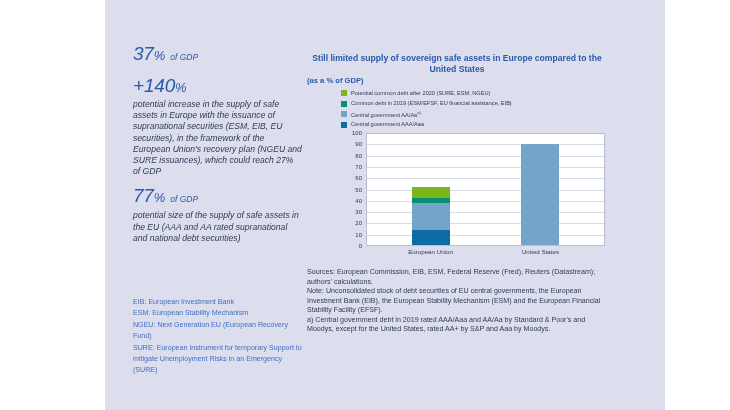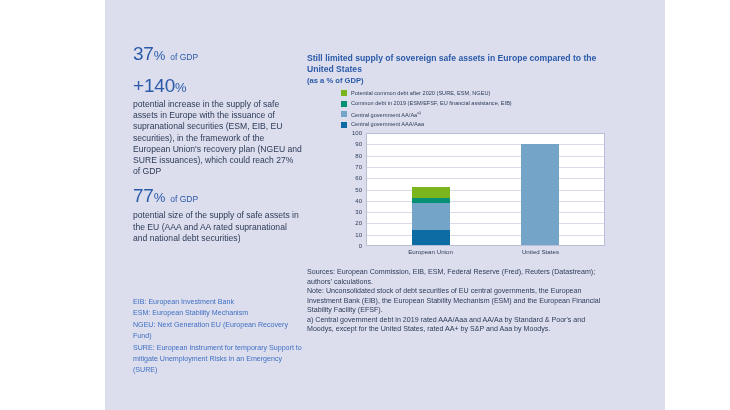--- a/index.html
+++ b/index.html
@@ -14,21 +14,21 @@
   
   .panel{
     position:absolute;left:105px;top:0;width:560px;height:410px;
     background:#dcdeee;
   }
 
   
   .left-col{
     position:absolute;left:133px;top:44px;width:170px;
   }
-  .stat-block{margin-bottom:9px;}
+  .stat-block{margin-bottom:9px;font-style:italic;}
   .stat-head{
     color:#2a5aa8;
     font-size:19px;
     line-height:20px;
     font-weight:400;
     letter-spacing:-0.2px;
     white-space:nowrap;
   }
   .stat-head .pct{font-size:13px;}
   .stat-head .ofgdp{font-size:8.5px;letter-spacing:0px;}
@@ -47,20 +47,21 @@
   }
   .abbrev div{margin-bottom:0px;}
 
   
   .right-col{position:absolute;left:307px;top:53px;width:300px;}
   .chart-title{
     color:#2a5aa8;
     font-size:8.6px;
     font-weight:bold;
     line-height:11px;
+    text-align:center;
   }
   .chart-subtitle{
     color:#2a5aa8;
     font-size:7.6px;
     font-weight:bold;
     line-height:10px;
     margin-top:1px;
   }
 
   .legend{position:absolute;left:341px;top:88px;width:280px;}

